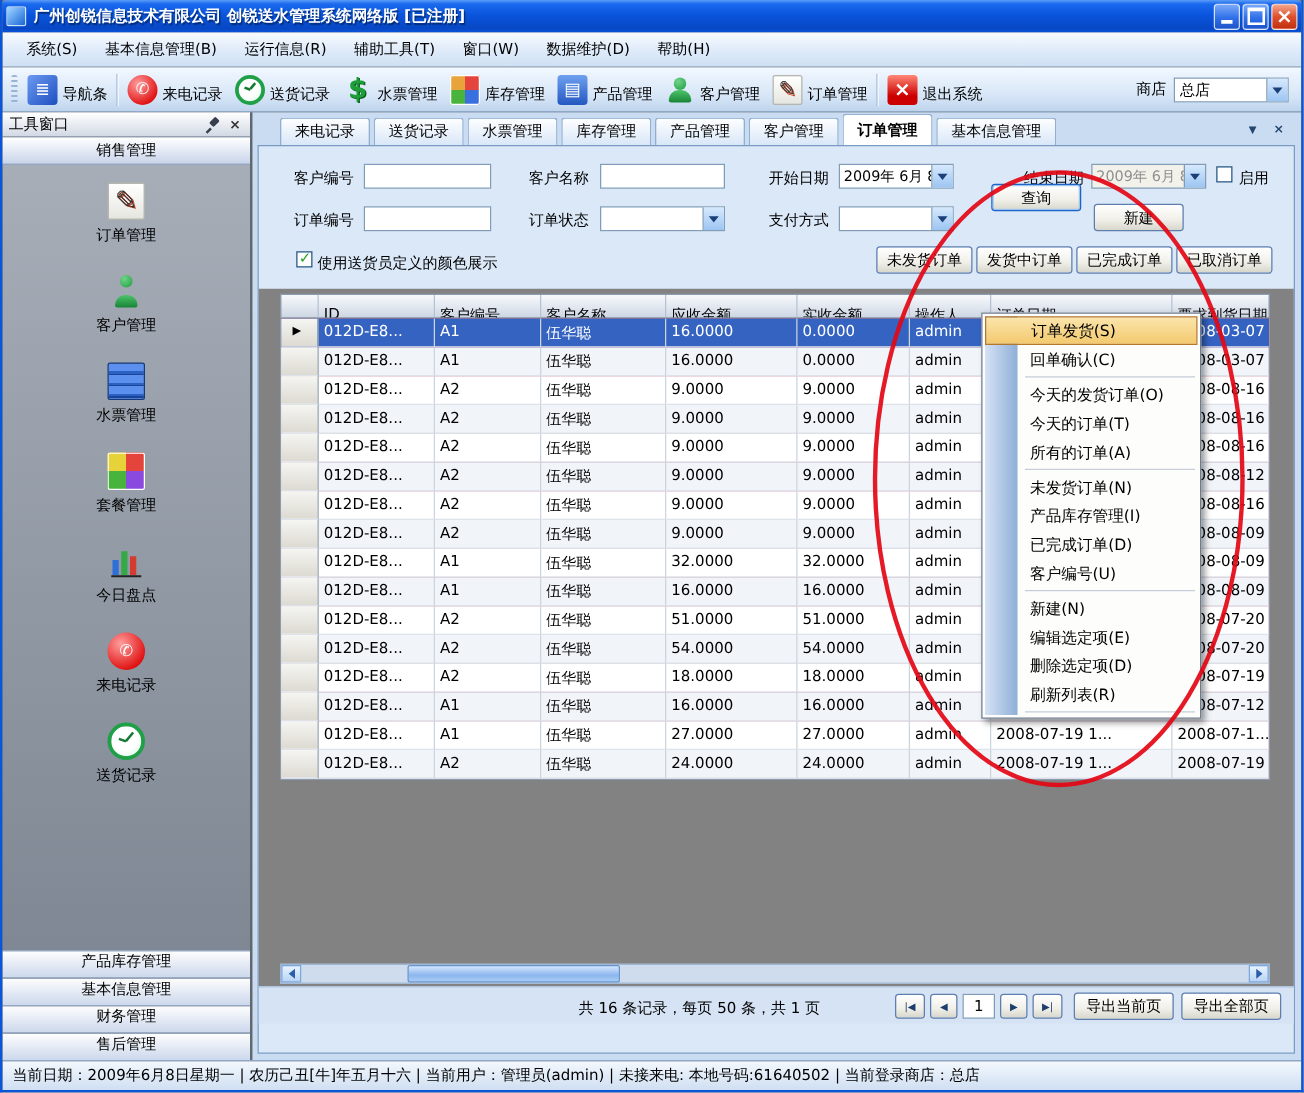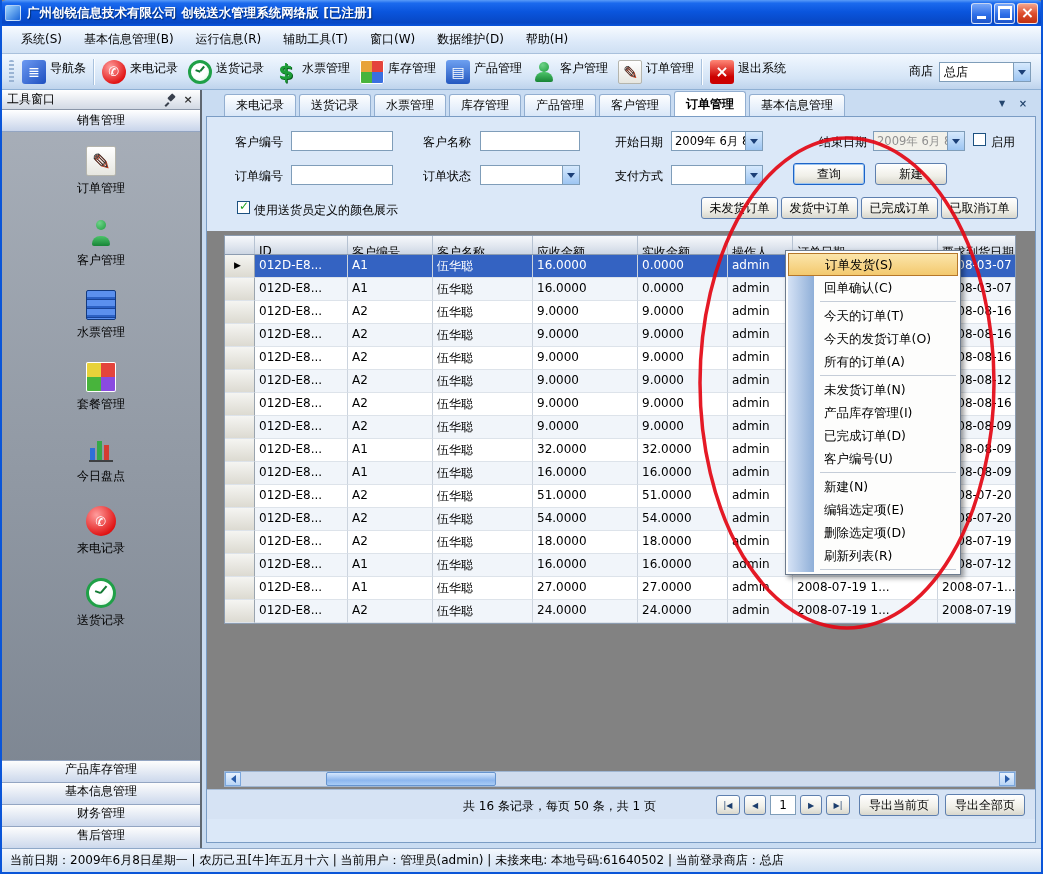--- a/index.html
+++ b/index.html
@@ -19,21 +19,21 @@
 .wb-restore::before{content:"";width:10px;height:9px;border:2px solid #fff;border-top-width:3px}
 .wb-close::before{content:"×";font-size:16px;font-weight:bold;line-height:1}
 
 
 .menubar{position:absolute;top:26px;left:0;right:0;height:28px;background:linear-gradient(#f7fbff,#dce9f9 60%,#cfe0f3);border-bottom:1px solid #a8c0dc;display:flex;align-items:center;padding-left:8px}
 .menu-item{padding:5px 11px;white-space:nowrap;cursor:default}
 
 
 .toolbar{position:absolute;top:54px;left:0;right:0;height:36px;background:linear-gradient(#f2f8ff,#d4e4f6 70%,#bed3ec);border-bottom:1px solid #8fb0d4;display:flex;align-items:center;padding:0 4px}
 .tb-grip{width:5px;height:24px;margin:0 3px;background:repeating-linear-gradient(180deg,#9ab4d4 0 2px,transparent 2px 4px);border-radius:2px}
-.tb-item{display:flex;align-items:flex-start;gap:4px;padding:3px 5px;border-radius:3px;white-space:nowrap}
+.tb-item{display:flex;align-items:flex-end;gap:4px;padding:3px 5px;border-radius:3px;white-space:nowrap}
 .tb-sep{width:2px;height:26px;border-left:1px solid #a9c2de;border-right:1px solid #fdfeff;margin:0 2px}
 .tb-icon{width:24px;height:24px;display:flex;align-items:center;justify-content:center;font-size:15px;flex:none;position:relative}
 .tb-store{margin-left:auto;display:flex;align-items:center;gap:6px;padding-right:6px}
 .combo{background:#fff;border:1px solid #7f9db9;height:20px;display:flex;align-items:stretch}
 .store-combo{width:92px}
 .combo .val{flex:1;padding:1px 4px;overflow:hidden;white-space:nowrap}
 .arrow-btn{width:17px;background:linear-gradient(#d6e9fd,#9dc5f2);border-left:1px solid #7f9db9;display:flex;align-items:center;justify-content:center}
 .tri-down{width:0;height:0;border:4px solid transparent;border-top:5px solid #1b3f77;margin-top:5px}
 
 
@@ -101,21 +101,21 @@
 .xp-btn{position:absolute;background:linear-gradient(#ffffff,#f0efe8 60%,#d8d7cd);border:1px solid #5e7fae;border-radius:3px;display:flex;align-items:center;justify-content:center;white-space:nowrap;font:inherit}
 .xp-btn.focus{border-color:#1c64c8;box-shadow:inset 0 0 0 1px #9ec5ef}
 .f-lbl-custno{left:28px;top:17px}.f-in-custno{left:84px;top:14px;width:102px}
 .f-lbl-custname{left:216px;top:17px}.f-in-custname{left:273px;top:14px;width:100px}
 .f-lbl-start{left:408px;top:17px}.f-dp-start{left:464px;top:14px;width:92px}
 .f-lbl-end{left:612px;top:17px}.f-dp-end{left:666px;top:14px;width:92px}
 .f-cb-enable{left:766px;top:16px}.f-lbl-enable{left:784px;top:17px}
 .f-lbl-orderno{left:28px;top:51px}.f-in-orderno{left:84px;top:48px;width:102px}
 .f-lbl-status{left:216px;top:51px}.f-cb-status{left:273px;top:48px;width:100px}
 .f-lbl-pay{left:408px;top:51px}.f-cb-pay{left:464px;top:48px;width:92px}
-.f-btn-query{left:586px;top:46px;width:72px;height:22px}
+.f-btn-query{left:586px;top:30px;width:72px;height:22px}
 .f-btn-new{left:668px;top:46px;width:72px;height:22px}
 .f-cb-color{left:30px;top:84px}.f-lbl-color{left:47px;top:85px}
 .f-btn-s0{left:494px;top:80px;width:77px;height:22px}
 .f-btn-s1{left:574px;top:80px;width:77px;height:22px}
 .f-btn-s2{left:654px;top:80px;width:77px;height:22px}
 .f-btn-s3{left:734px;top:80px;width:77px;height:22px}
 
 
 .workspace{position:absolute;left:0;right:0;top:114px;height:558px;background:#828282;overflow:hidden}
 .grid{position:absolute;left:17px;top:4px;width:792px}
@@ -618,25 +618,25 @@
 
       <div class="menu-row">
         <span>回单确认(C)</span>
       </div>
 
       <div class="menu-row sep">
         <span></span>
       </div>
 
       <div class="menu-row">
+        <span>今天的发货订单(O)</span>
+      </div>
+
+      <div class="menu-row">
         <span>今天的订单(T)</span>
-      </div>
-
-      <div class="menu-row">
-        <span>今天的发货订单(O)</span>
       </div>
 
       <div class="menu-row">
         <span>所有的订单(A)</span>
       </div>
 
       <div class="menu-row sep">
         <span></span>
       </div>
 

